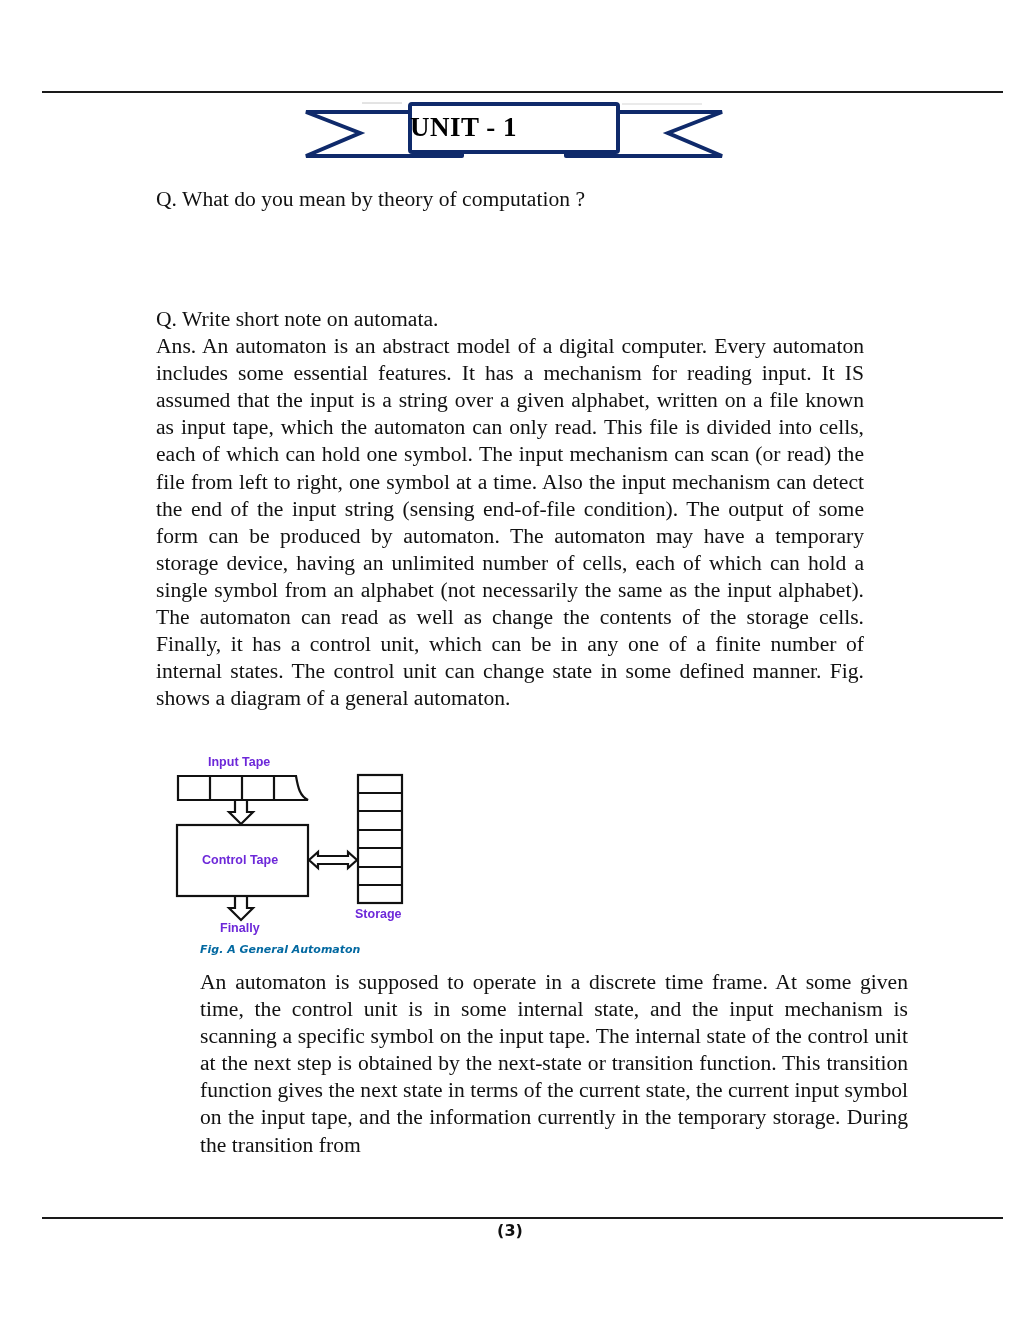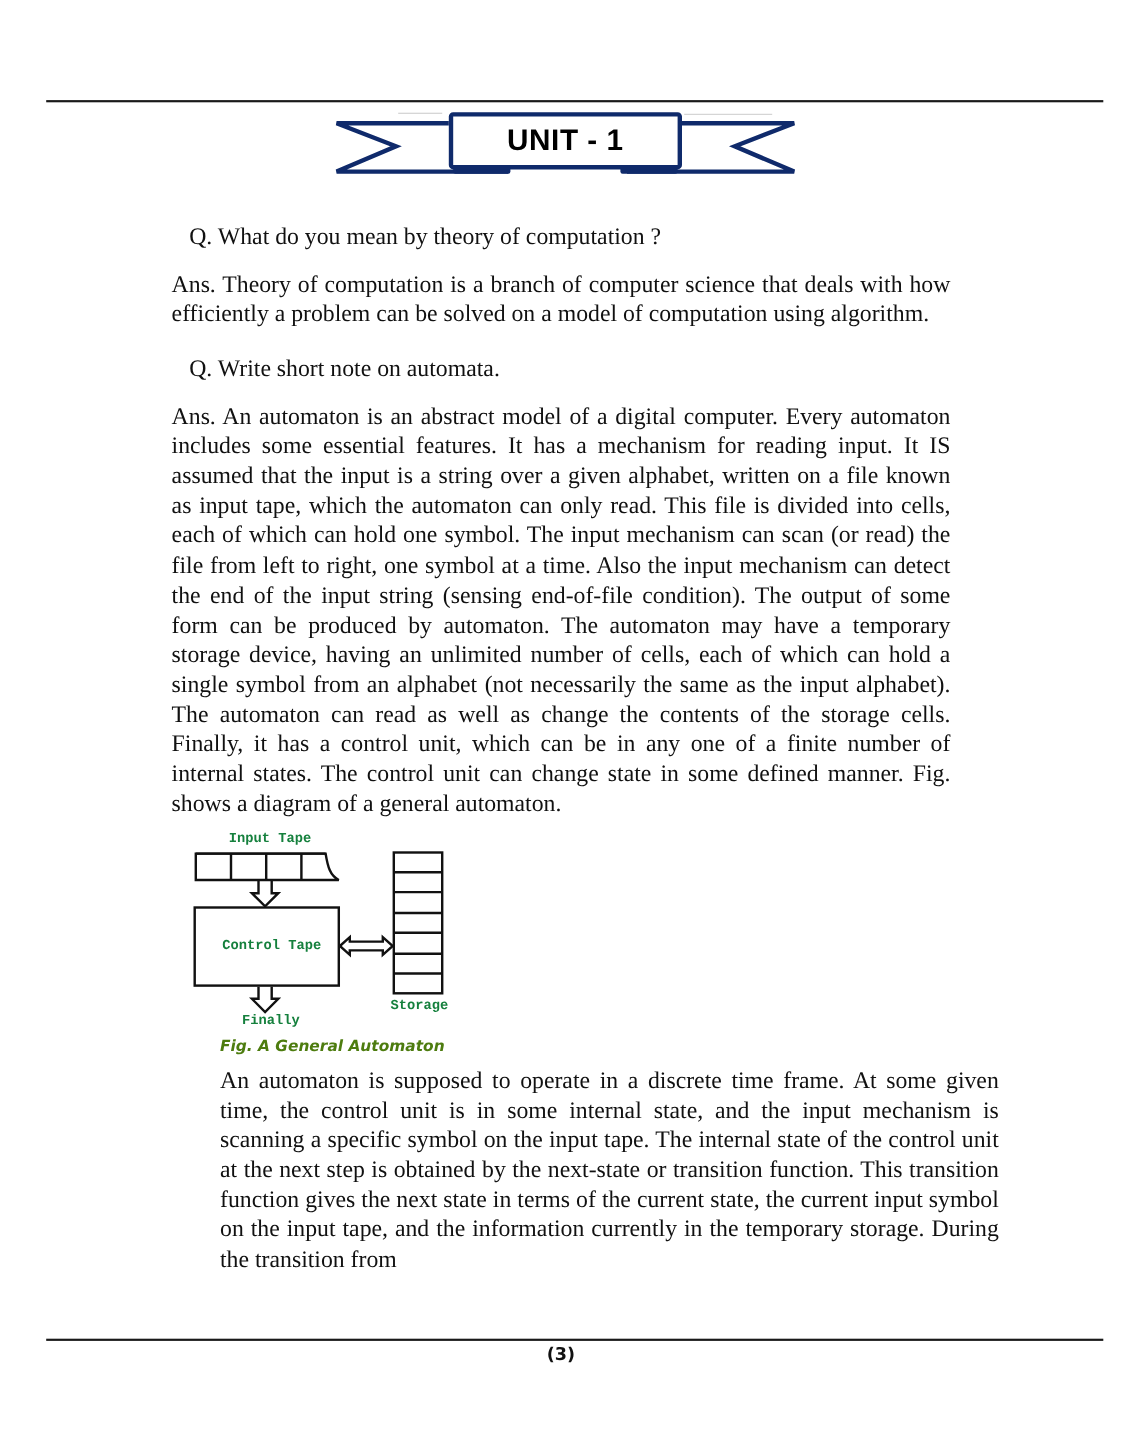--- a/index.html
+++ b/index.html
@@ -33,70 +33,69 @@
       height: 62px;
     }
     .banner svg { position: absolute; left: 0; top: 0; }
     .banner-title {
       position: absolute;
       left: 108px;
       top: 4px;
       width: 208px;
       height: 46px;
       line-height: 46px;
-      text-align: center;
-      font-family: Liberation Sans, sans-serif;
+      font-family: Liberation Serif, serif;
       font-weight: bold;
       font-size: 27px;
       color: #000;
       letter-spacing: 0.5px;
     }
 
     .content {
       position: absolute;
       left: 156px;
       width: 708px;
       font-size: 21.6px;
       line-height: 27.1px;
     }
     .para {
       margin: 0;
       text-align: justify;
       text-align-last: left;
     }
-    .q-line { margin: 16px; }
+    .q-line { margin: 0; }
 
     .block1 { top: 186px; }
     .block2 { top: 306px; }
     .block3 { top: 969px; margin-left: 44px; }
 
     .figure {
       position: absolute;
       left: 172px;
       top: 752px;
       width: 250px;
       height: 215px;
     }
     .fig-label {
       position: absolute;
-      font-family: Liberation Mono, monospace;
+      font-family: Liberation Sans, sans-serif;
       font-weight: bold;
       font-size: 12.5px;
-      color: #15803d;
+      color: #6d28d9;
       white-space: nowrap;
     }
     .fig-caption {
       position: absolute;
       left: 28px;
       top: 191px;
       font-family: "DejaVu Sans", sans-serif;
       font-style: italic;
       font-weight: bold;
-      font-size: 14px;
-      color: #4d7c0f;
+      font-size: 11px;
+      color: #0369a1;
       white-space: nowrap;
     }
 
     .page-number {
       position: absolute;
       top: 1221px;
       left: 0;
       width: 1020px;
       text-align: center;
       font-family: "DejaVu Sans", sans-serif;
@@ -123,21 +122,20 @@
     <rect x="110" y="50" width="52" height="8" rx="2" fill="#0f2a6b"></rect>
     <rect x="262" y="50" width="52" height="8" rx="2" fill="#0f2a6b"></rect>
 
     <rect x="108" y="4" width="208" height="48" rx="2" fill="#ffffff" stroke="#0f2a6b" stroke-width="4"></rect>
   </svg>
   <div class="banner-title">UNIT - 1</div>
 </div>
 
 <div class="content block1">
   <p class="q-line">Q.  What do you mean by theory of computation ?</p>
-  <p class="para">Ans. Theory of computation is a branch of computer science that deals with how efficiently a problem can be solved on a model of computation using algorithm.</p>
 </div>
 
 <div class="content block2">
   <p class="q-line">Q.  Write short note on automata.</p>
   <p class="para">Ans. An automaton is an abstract model of a digital computer. Every automaton includes some essential features. It has a mechanism for reading input. It IS assumed that the input is a string over a given alphabet, written on a file known as input tape, which the automaton can only read. This file is divided into cells, each of which can hold one symbol. The input mechanism can scan (or read) the file from left to right, one symbol at a time. Also the input mechanism can detect the end of the input string (sensing end-of-file condition). The output of some form can be produced by automaton. The automaton may have a temporary storage device, having an unlimited number of cells, each of which can hold a single symbol from an alphabet (not necessarily the same as the input alphabet). The automaton can read as well as change the contents of the storage cells. Finally, it has a control unit, which can be in any one of a finite number of internal states. The control unit can change state in some defined manner. Fig.  shows a diagram of a general automaton.</p>
 </div>
 
 <div class="figure">
   <svg width="250" height="190" viewBox="0 0 250 190">
     <g fill="none" stroke="#111" stroke-width="2.2">

